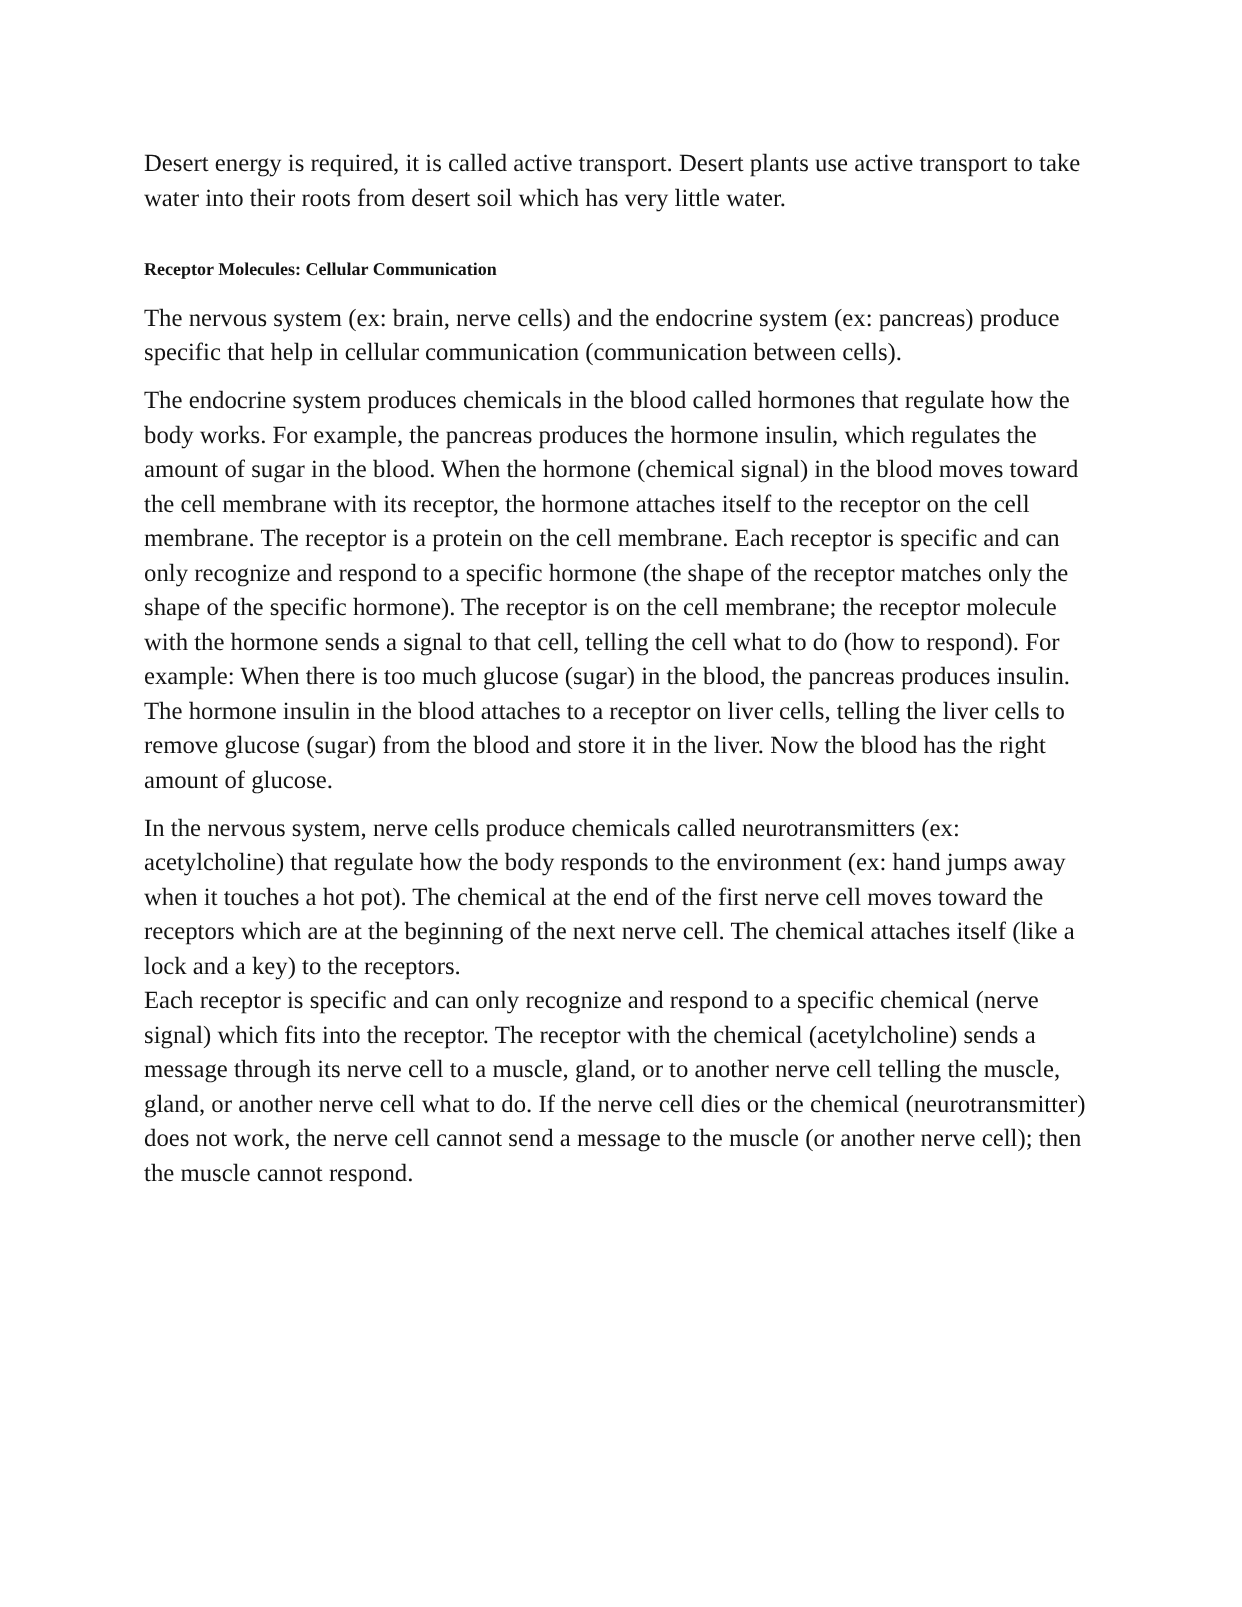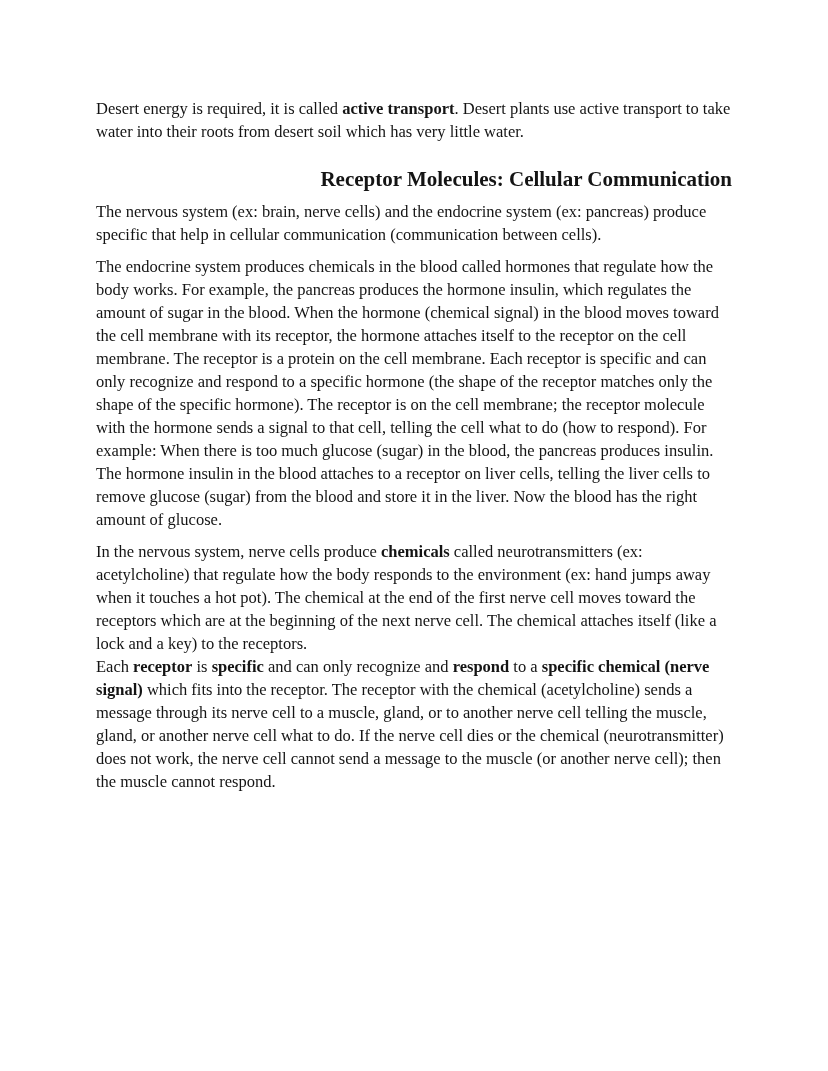--- a/index.html
+++ b/index.html
@@ -32,27 +32,27 @@
   }
   .doc p.tight {
     margin-top: 0;
     margin-bottom: 0;
   }
   .doc p.pre-tight {
     margin-bottom: 0;
   }
   .doc h2 {
     margin: 25px 0 9px 0;
-    font-size: 21px;
+    font-size: 12px;
     line-height: 23px;
     font-weight: bold;
-    text-align: right;
+    text-align: left;
   }
   .b {
-    font-weight: bold;
+    font-weight: normal;
   }
 </style>
 </head>
 <body>
 
 <div class="page">
   <div class="doc">
     <p><span>Desert energy is required, it is called </span><span class="b">active transport</span><span>. Desert plants use active transport to take water into their roots from desert soil which has very little water.</span></p>
 
     <h2>Receptor Molecules: Cellular Communication</h2>

